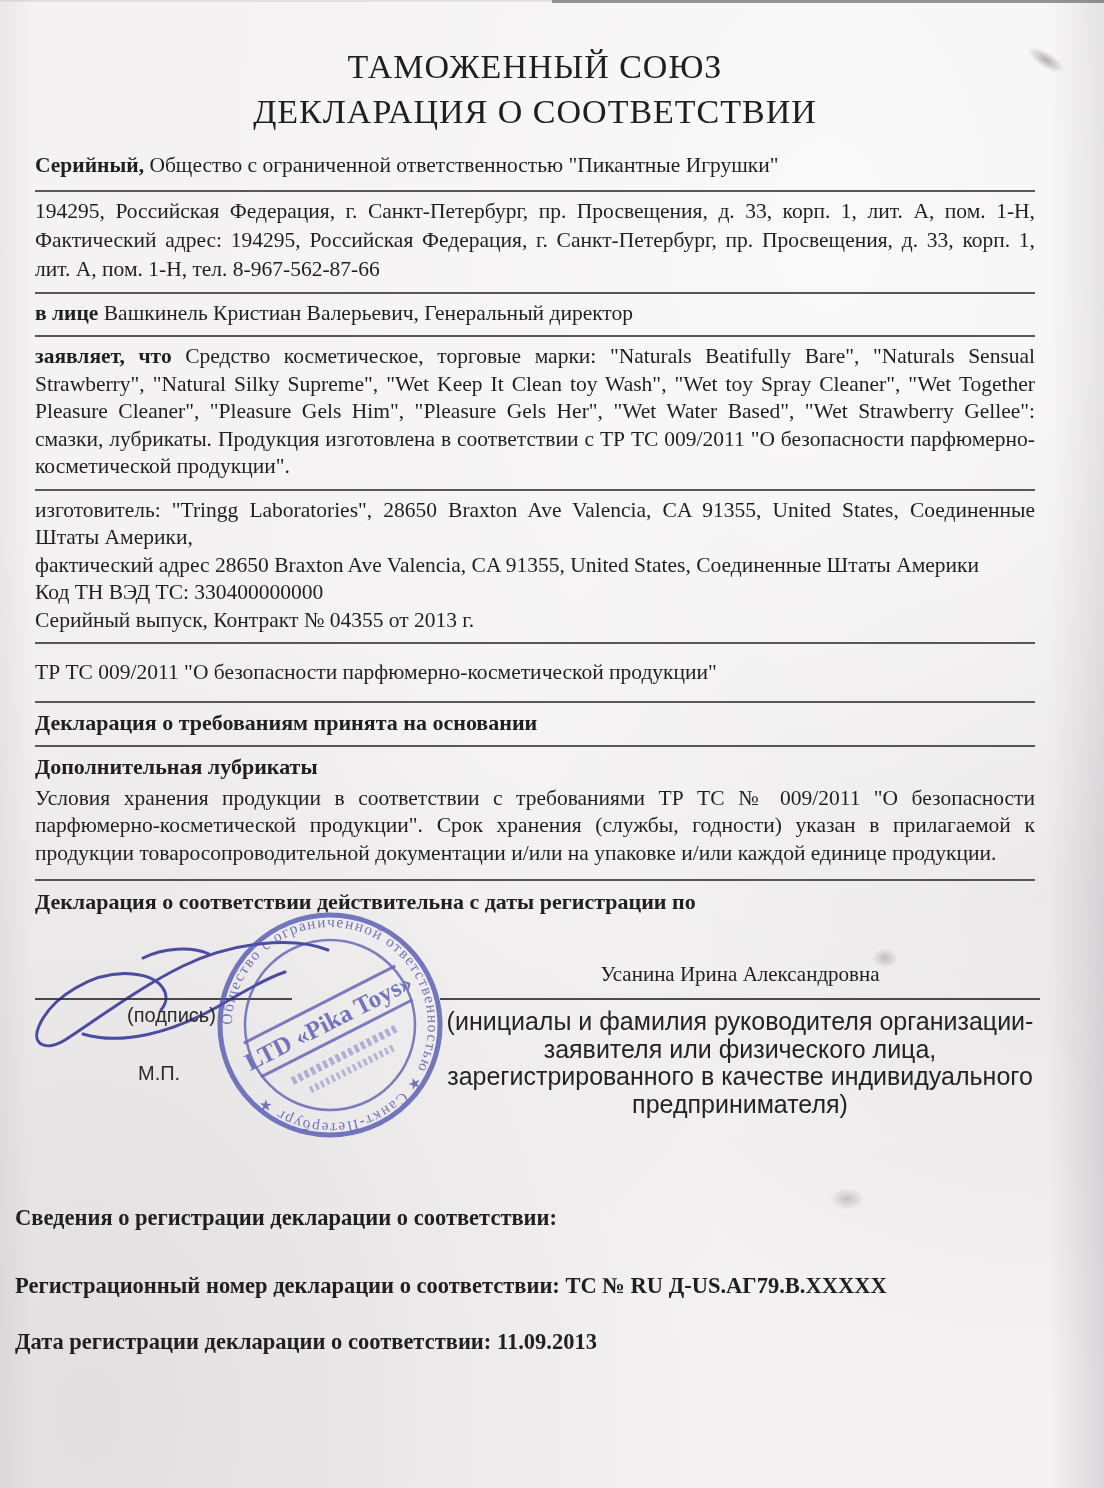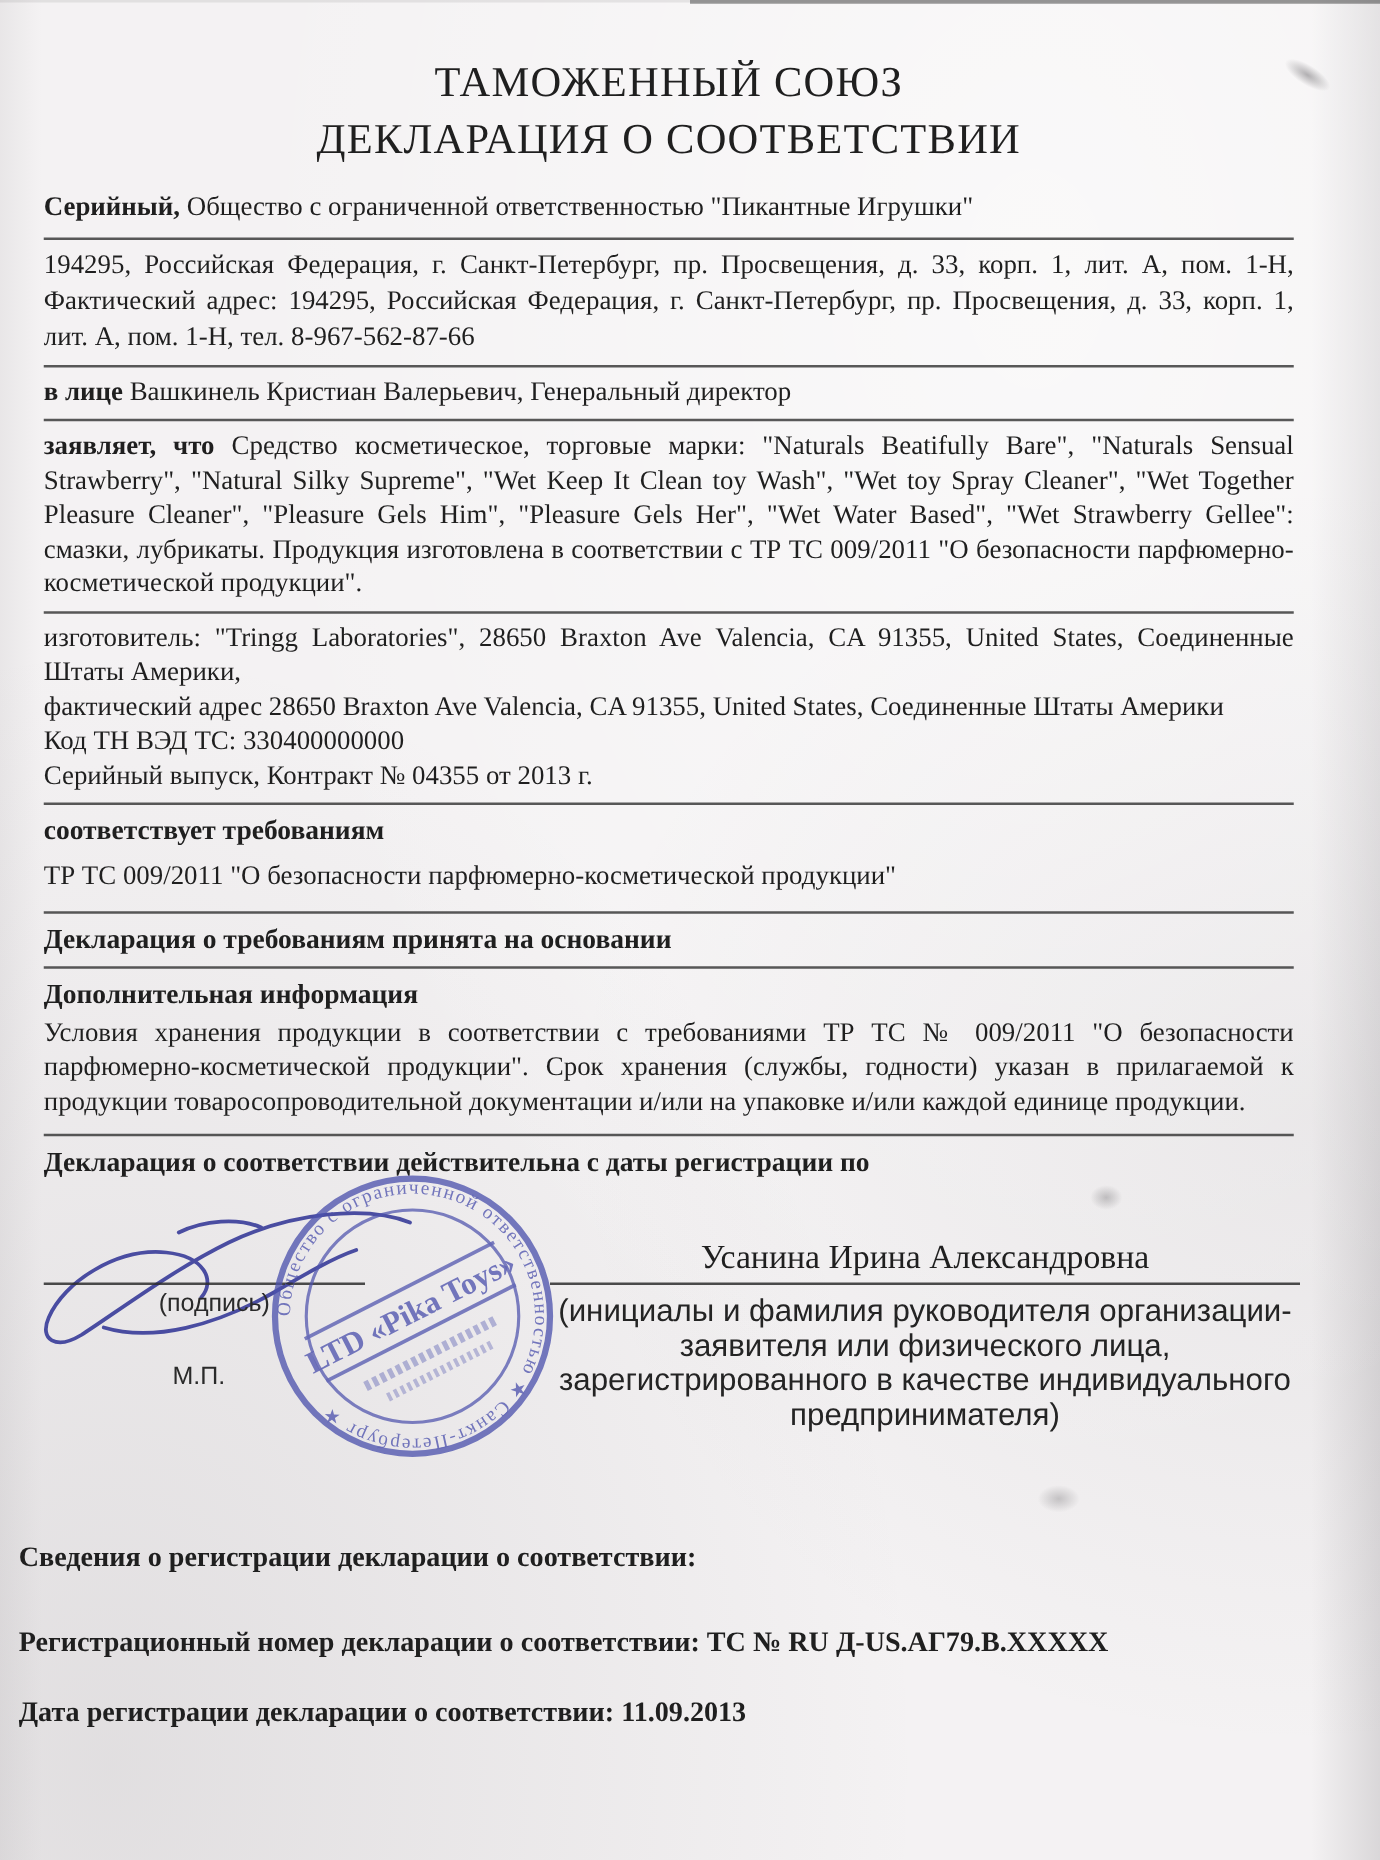--- a/index.html
+++ b/index.html
@@ -48,21 +48,21 @@
   .validity-hdr { padding:7px 0 4px 0; }
 
   .sig-area { position:relative; height:262px; }
   .sig-line { position:absolute; left:0; top:78px; width:257px;
     border-top:2px solid rgba(45,45,45,.85); }
   .sig-caption { position:absolute; left:92px; top:84px;
     font-family:"Liberation Sans","DejaVu Sans",sans-serif; font-size:20px; color:#2a2a2a; }
   .mp-caption { position:absolute; left:103px; top:142px;
     font-family:"Liberation Sans","DejaVu Sans",sans-serif; font-size:20px; color:#2a2a2a; }
   .head-name { position:absolute; left:405px; top:42px; width:600px;
-    text-align:center; font-size:27px; }
+    text-align:center; font-size:21px; }
   .head-line { position:absolute; left:405px; top:78px; width:600px;
     border-top:2px solid rgba(45,45,45,.85); }
   .head-caption { position:absolute; left:382px; top:88px; width:646px; text-align:center;
     font-family:"Liberation Sans","DejaVu Sans",sans-serif;
     font-size:25px; line-height:27.5px; color:#242424; }
 
   .signature-svg { position:absolute; left:-12px; top:2px; width:340px; height:140px; }
   .stamp { position:absolute; left:178px; top:-12px; width:234px; height:234px;
     opacity:.85; filter:blur(.3px); }
 
@@ -105,30 +105,29 @@
   </div>
 
   <div class="sec">
     <p class="t just">изготовитель: "Tringg Laboratories", 28650 Braxton Ave Valencia, CA 91355, United States, Соединенные Штаты Америки,</p>
     <p class="t just">фактический адрес 28650 Braxton Ave Valencia, CA 91355, United States, Соединенные Штаты Америки</p>
     <p class="t">Код ТН ВЭД ТС: 330400000000</p>
     <p class="t">Серийный выпуск, Контракт № 04355 от 2013 г.</p>
   </div>
 
   <div class="sec sec-conformity">
-    <p class="hdr">соответствует требованиям</p>
     <p class="t">ТР ТС 009/2011 "О безопасности парфюмерно-косметической продукции"</p>
   </div>
 
   <div class="sec sec-basis">
     <p class="hdr">Декларация о требованиям принята на основании</p>
   </div>
 
   <div class="sec sec-additional">
-    <p class="hdr">Дополнительная информация</p>
+    <p class="hdr">Дополнительная лубрикаты</p>
     <p class="t just">Условия хранения продукции в соответствии с требованиями ТР ТС № 009/2011 "О безопасности парфюмерно-косметической продукции". Срок хранения (службы, годности) указан в прилагаемой к продукции товаросопроводительной документации и/или на упаковке и/или каждой единице продукции.</p>
   </div>
 
   <div class="validity-hdr">
     <p class="hdr">Декларация о соответствии  действительна с даты регистрации по</p>
   </div>
 
   <div class="sig-area">
 
     <svg class="signature-svg" viewBox="0 0 340 140" aria-hidden="true">

